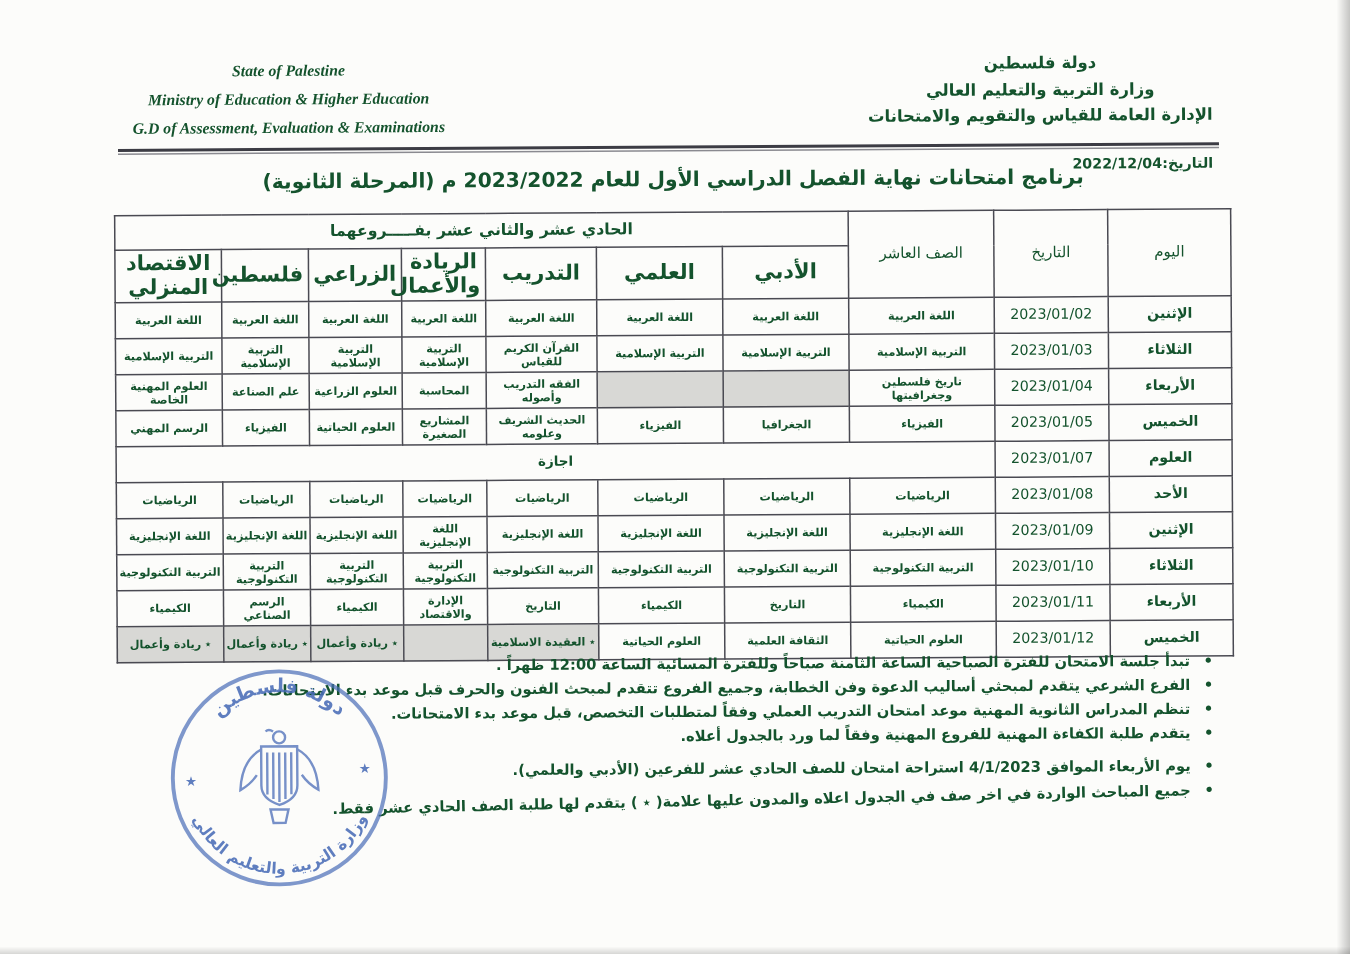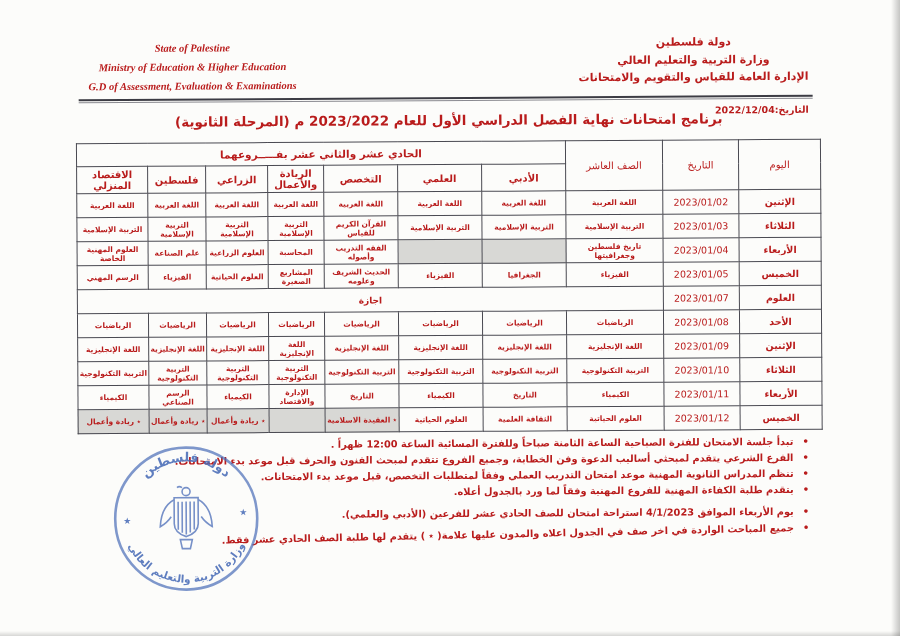--- a/index.html
+++ b/index.html
@@ -1,18 +1,18 @@
 <!DOCTYPE html>
 <html lang="ar"><head>
 <meta charset="utf-8">
 <style>
   html,body{margin:0;padding:0;background:#e9e9e7;}
   .page{
     position:relative;width:900px;height:636px;overflow:hidden;
-    background:#fcfcfa;color:#b91c1c;
+    background:#fcfcfa;color:#14532d;
     font-family:"DejaVu Sans",sans-serif;
   }
   .content{position:absolute;inset:0;transform:rotate(-0.35deg);}
   .scan-right{position:absolute;top:0;right:0;width:9px;height:100%;
     background:linear-gradient(to right,rgba(0,0,0,0),rgba(0,0,0,0.22));}
   .scan-bottom{position:absolute;left:0;bottom:0;width:100%;height:5px;
     background:linear-gradient(to bottom,rgba(0,0,0,0),rgba(0,0,0,0.15));}
 
   .hdr-en{position:absolute;top:37px;left:84px;width:220px;text-align:center;
     font-family:"Liberation Serif",serif;font-style:italic;font-weight:bold;
@@ -25,21 +25,21 @@
     font-weight:bold;font-size:9.5px;}
 
   .doc-title{position:absolute;top:112px;left:0;right:0;margin:0;text-align:center;
     direction:rtl;font-size:13.5px;font-weight:bold;}
 
   table.exam-table{position:absolute;top:141px;right:78px;width:744px;
     border-collapse:collapse;table-layout:fixed;direction:rtl;}
   .exam-table th,.exam-table td{border:1px solid #4a4a52;text-align:center;vertical-align:middle;}
   .group-th{font-size:10.5px;font-weight:bold;height:20px;padding:1px 0;}
   .corner-th{font-size:10px;font-weight:normal;}
-  .branch-th{font-size:10px;font-weight:bold;height:24px;padding:1px 3px;}
+  .branch-th{font-size:14px;font-weight:bold;height:24px;padding:1px 3px;}
   .day-cell{font-size:9.5px;font-weight:bold;height:23px;padding:0 1px;border-radius:10px;}
   .date-cell{font-size:9.5px;font-weight:normal;direction:ltr;unicode-bidi:embed;padding:0 1px;}
   .subject-cell{font-size:7.5px;font-weight:bold;padding:1px 1px;}
   .shaded{background:#d8d8d5;}
   .holiday-cell{font-size:9px;font-weight:bold;height:18px;}
 
   .notes{position:absolute;top:436px;right:92px;width:718px;direction:rtl;}
   .note{display:flex;gap:9px;align-items:flex-start;line-height:15px;
     font-size:9.8px;font-weight:bold;margin-bottom:1px;}
   .note .bullet{font-size:10px;line-height:15px;}
@@ -87,21 +87,21 @@
       <thead>
         <tr>
           <th rowspan="2" class="corner-th">اليوم</th>
           <th rowspan="2" class="corner-th">التاريخ</th>
           <th rowspan="2" class="corner-th">الصف العاشر</th>
           <th colspan="7" class="group-th">الحادي عشر والثاني عشر بفـــــروعهما</th>
         </tr>
         <tr>
           <th class="branch-th">الأدبي</th>
           <th class="branch-th">العلمي</th>
-          <th class="branch-th">التخصص</th>
+          <th class="branch-th">التدريب</th>
           <th class="branch-th">الريادة والأعمال</th>
           <th class="branch-th">الزراعي</th>
           <th class="branch-th">فلسطين</th>
           <th class="branch-th">الاقتصاد المنزلي</th>
         </tr>
       </thead>
       <tbody id="schedule-body">
           <tr>
             <td class="day-cell">الإثنين</td>
             <td class="date-cell">2023/01/02</td>

